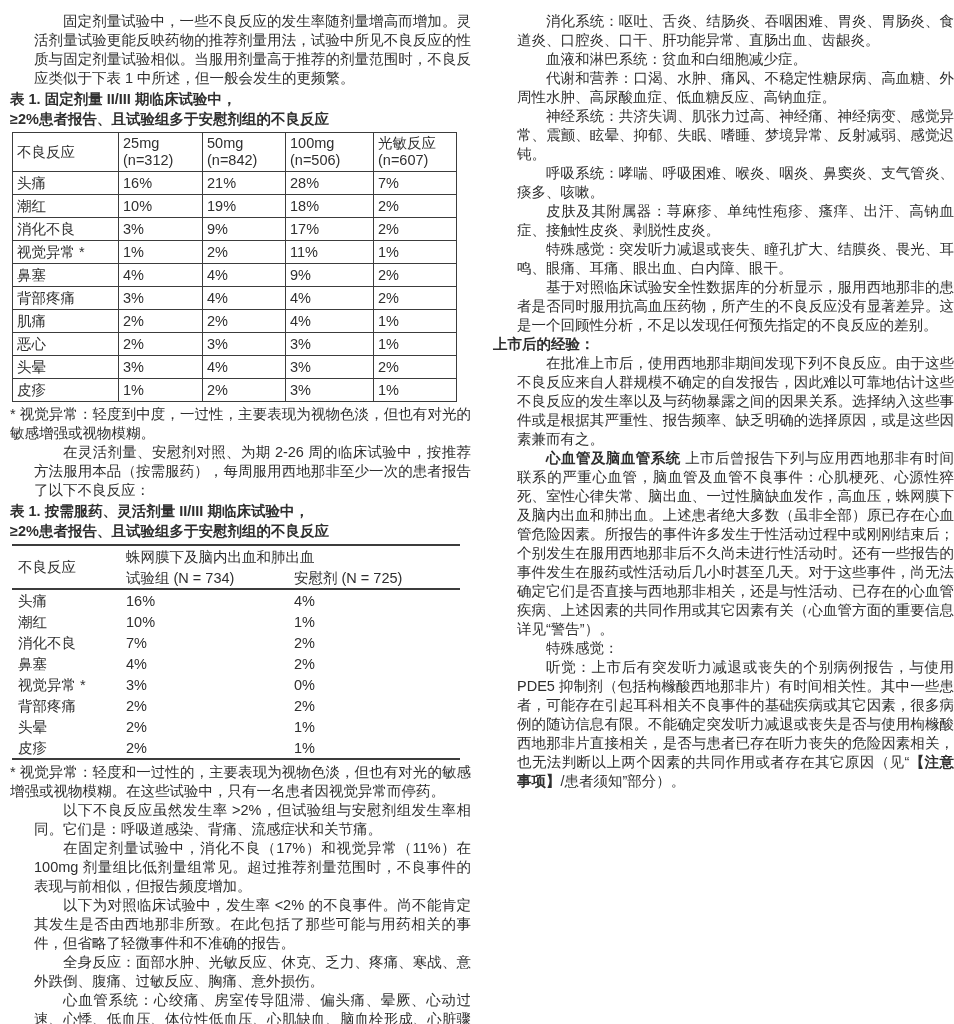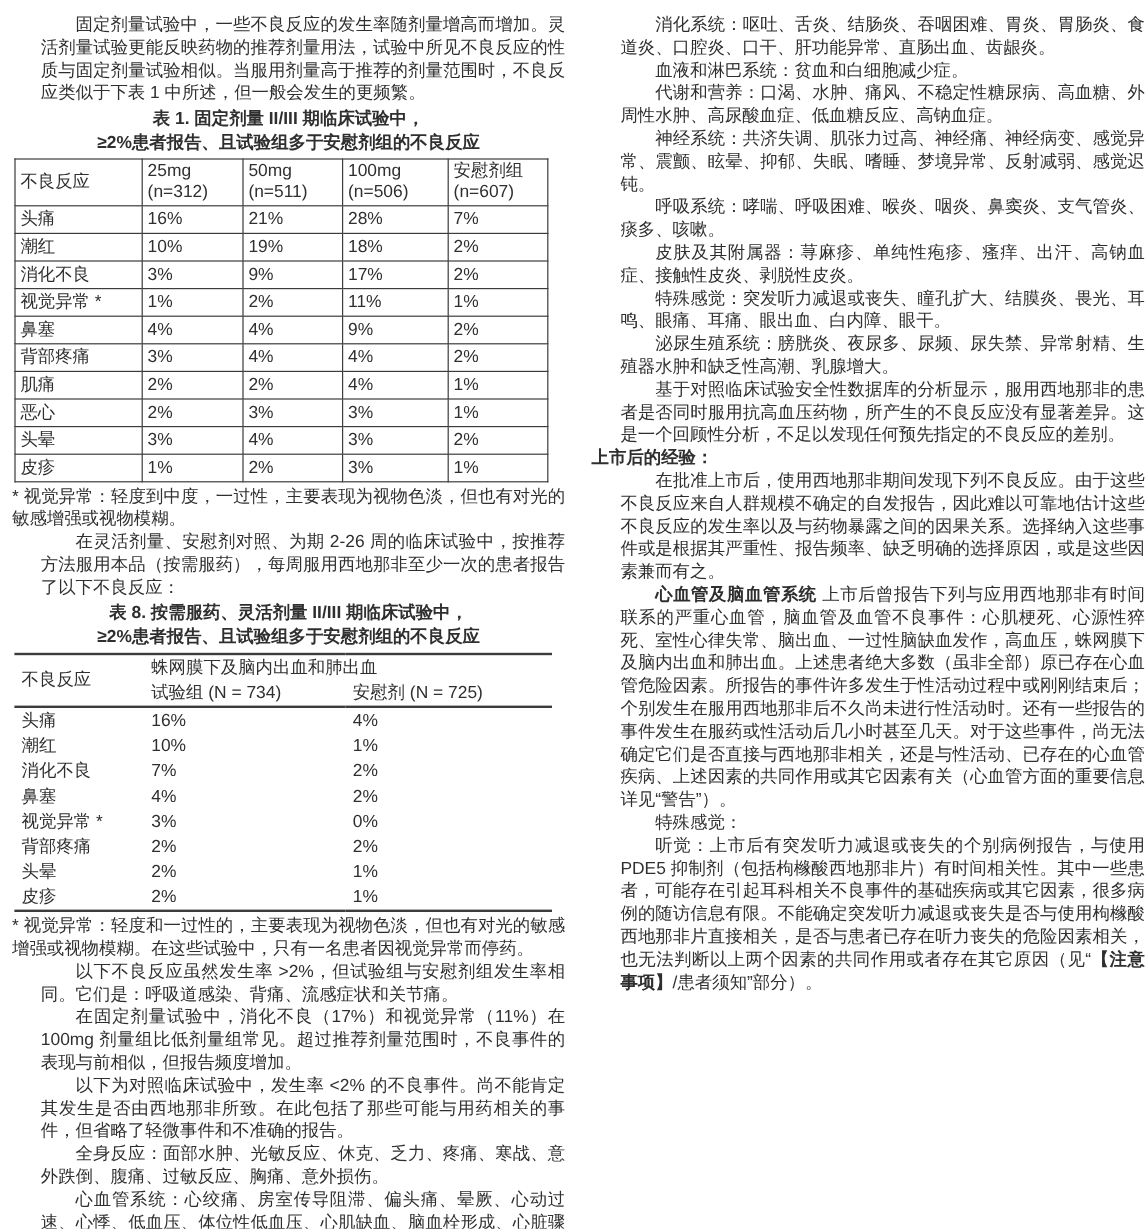--- a/index.html
+++ b/index.html
@@ -6,21 +6,21 @@
   body{
     width:954px;height:1024px;overflow:hidden;
     font-family:"Liberation Sans","DejaVu Sans",sans-serif;
     color:#2f2f2f;font-size:14.5px;line-height:19px;
     -webkit-font-smoothing:antialiased;
   }
   .page{display:flex;gap:22px;padding:12px 8px 0 10px;box-sizing:border-box;width:954px;}
   .col{width:461px;flex:0 0 461px;}
   p{margin:0;text-align:justify;}
   .indent{text-indent:2em;margin-left:24px;}
-  .caption{text-align:center;font-weight:bold;margin:1px 0 3px 0;line-height:20px;}
+  .caption{text-align:left;font-weight:bold;margin:1px 0 3px 0;line-height:20px;}
   .bold{font-weight:bold;}
   
   table.t1{border-collapse:collapse;width:444px;margin:3px 0 3px 2px;table-layout:fixed;}
   table.t1 th,table.t1 td{
     border:1.5px solid #3c3c3c;font-weight:normal;text-align:left;
     padding:1px 4px;height:20px;line-height:18px;font-size:14.5px;vertical-align:middle;
   }
   table.t1 th{height:36px;}
   table.t1 th div{line-height:17px;}
   
@@ -59,28 +59,28 @@
         <tr>
           <th>
               <div>不良反应</div>
             </th>
           <th>
               <div>25mg</div>
               <div>(n=312)</div>
             </th>
           <th>
               <div>50mg</div>
-              <div>(n=511)</div>
+              <div>(n=842)</div>
             </th>
           <th>
               <div>100mg</div>
               <div>(n=506)</div>
             </th>
           <th>
-              <div>安慰剂组</div>
+              <div>光敏反应</div>
               <div>(n=607)</div>
             </th>
         </tr>
       </thead>
       <tbody>
         <tr>
             <td>头痛</td>
             <td>16%</td>
             <td>21%</td>
             <td>28%</td>
@@ -149,21 +149,21 @@
             <td>3%</td>
             <td>1%</td>
           </tr>
       </tbody>
     </table>
 
     <p class="fn">* 视觉异常：轻度到中度，一过性，主要表现为视物色淡，但也有对光的敏感增强或视物模糊。</p>
     <p class="indent">在灵活剂量、安慰剂对照、为期 2-26 周的临床试验中，按推荐方法服用本品（按需服药），每周服用西地那非至少一次的患者报告了以下不良反应：</p>
 
     <div class="caption">
-      <div>表 8. 按需服药、灵活剂量 II/III 期临床试验中，</div>
+      <div>表 1. 按需服药、灵活剂量 II/III 期临床试验中，</div>
       <div>≥2%患者报告、且试验组多于安慰剂组的不良反应</div>
     </div>
 
     <table class="t2">
       <colgroup>
           <col style="width:108px">
           <col style="width:168px">
           <col style="width:172px">
         </colgroup>
       <thead>
@@ -229,21 +229,20 @@
   </div>
 
   <div class="col">
     <p class="indent">消化系统：呕吐、舌炎、结肠炎、吞咽困难、胃炎、胃肠炎、食道炎、口腔炎、口干、肝功能异常、直肠出血、齿龈炎。</p>
     <p class="indent">血液和淋巴系统：贫血和白细胞减少症。</p>
     <p class="indent">代谢和营养：口渴、水肿、痛风、不稳定性糖尿病、高血糖、外周性水肿、高尿酸血症、低血糖反应、高钠血症。</p>
     <p class="indent">神经系统：共济失调、肌张力过高、神经痛、神经病变、感觉异常、震颤、眩晕、抑郁、失眠、嗜睡、梦境异常、反射减弱、感觉迟钝。</p>
     <p class="indent">呼吸系统：哮喘、呼吸困难、喉炎、咽炎、鼻窦炎、支气管炎、痰多、咳嗽。</p>
     <p class="indent">皮肤及其附属器：荨麻疹、单纯性疱疹、瘙痒、出汗、高钠血症、接触性皮炎、剥脱性皮炎。</p>
     <p class="indent">特殊感觉：突发听力减退或丧失、瞳孔扩大、结膜炎、畏光、耳鸣、眼痛、耳痛、眼出血、白内障、眼干。</p>
-    <p class="indent">泌尿生殖系统：膀胱炎、夜尿多、尿频、尿失禁、异常射精、生殖器水肿和缺乏性高潮、乳腺增大。</p>
     <p class="indent">基于对照临床试验安全性数据库的分析显示，服用西地那非的患者是否同时服用抗高血压药物，所产生的不良反应没有显著差异。这是一个回顾性分析，不足以发现任何预先指定的不良反应的差别。</p>
     <p class="bold">上市后的经验：</p>
     <p class="indent">在批准上市后，使用西地那非期间发现下列不良反应。由于这些不良反应来自人群规模不确定的自发报告，因此难以可靠地估计这些不良反应的发生率以及与药物暴露之间的因果关系。选择纳入这些事件或是根据其严重性、报告频率、缺乏明确的选择原因，或是这些因素兼而有之。</p>
     <p class="indent"><span class="bold">心血管及脑血管系统</span><span> 上市后曾报告下列与应用西地那非有时间联系的严重心血管，脑血管及血管不良事件：心肌梗死、心源性猝死、室性心律失常、脑出血、一过性脑缺血发作，高血压，蛛网膜下及脑内出血和肺出血。上述患者绝大多数（虽非全部）原已存在心血管危险因素。所报告的事件许多发生于性活动过程中或刚刚结束后；个别发生在服用西地那非后不久尚未进行性活动时。还有一些报告的事件发生在服药或性活动后几小时甚至几天。对于这些事件，尚无法确定它们是否直接与西地那非相关，还是与性活动、已存在的心血管疾病、上述因素的共同作用或其它因素有关（心血管方面的重要信息详见“警告”）。</span></p>
     <p class="indent">特殊感觉：</p>
     <p class="indent"><span>听觉：上市后有突发听力减退或丧失的个别病例报告，与使用 PDE5 抑制剂（包括枸橼酸西地那非片）有时间相关性。其中一些患者，可能存在引起耳科相关不良事件的基础疾病或其它因素，很多病例的随访信息有限。不能确定突发听力减退或丧失是否与使用枸橼酸西地那非片直接相关，是否与患者已存在听力丧失的危险因素相关，也无法判断以上两个因素的共同作用或者存在其它原因（见“</span><span class="bold">【注意事项】</span><span>/患者须知”部分）。</span></p>
   </div>
 
 </div>
 

